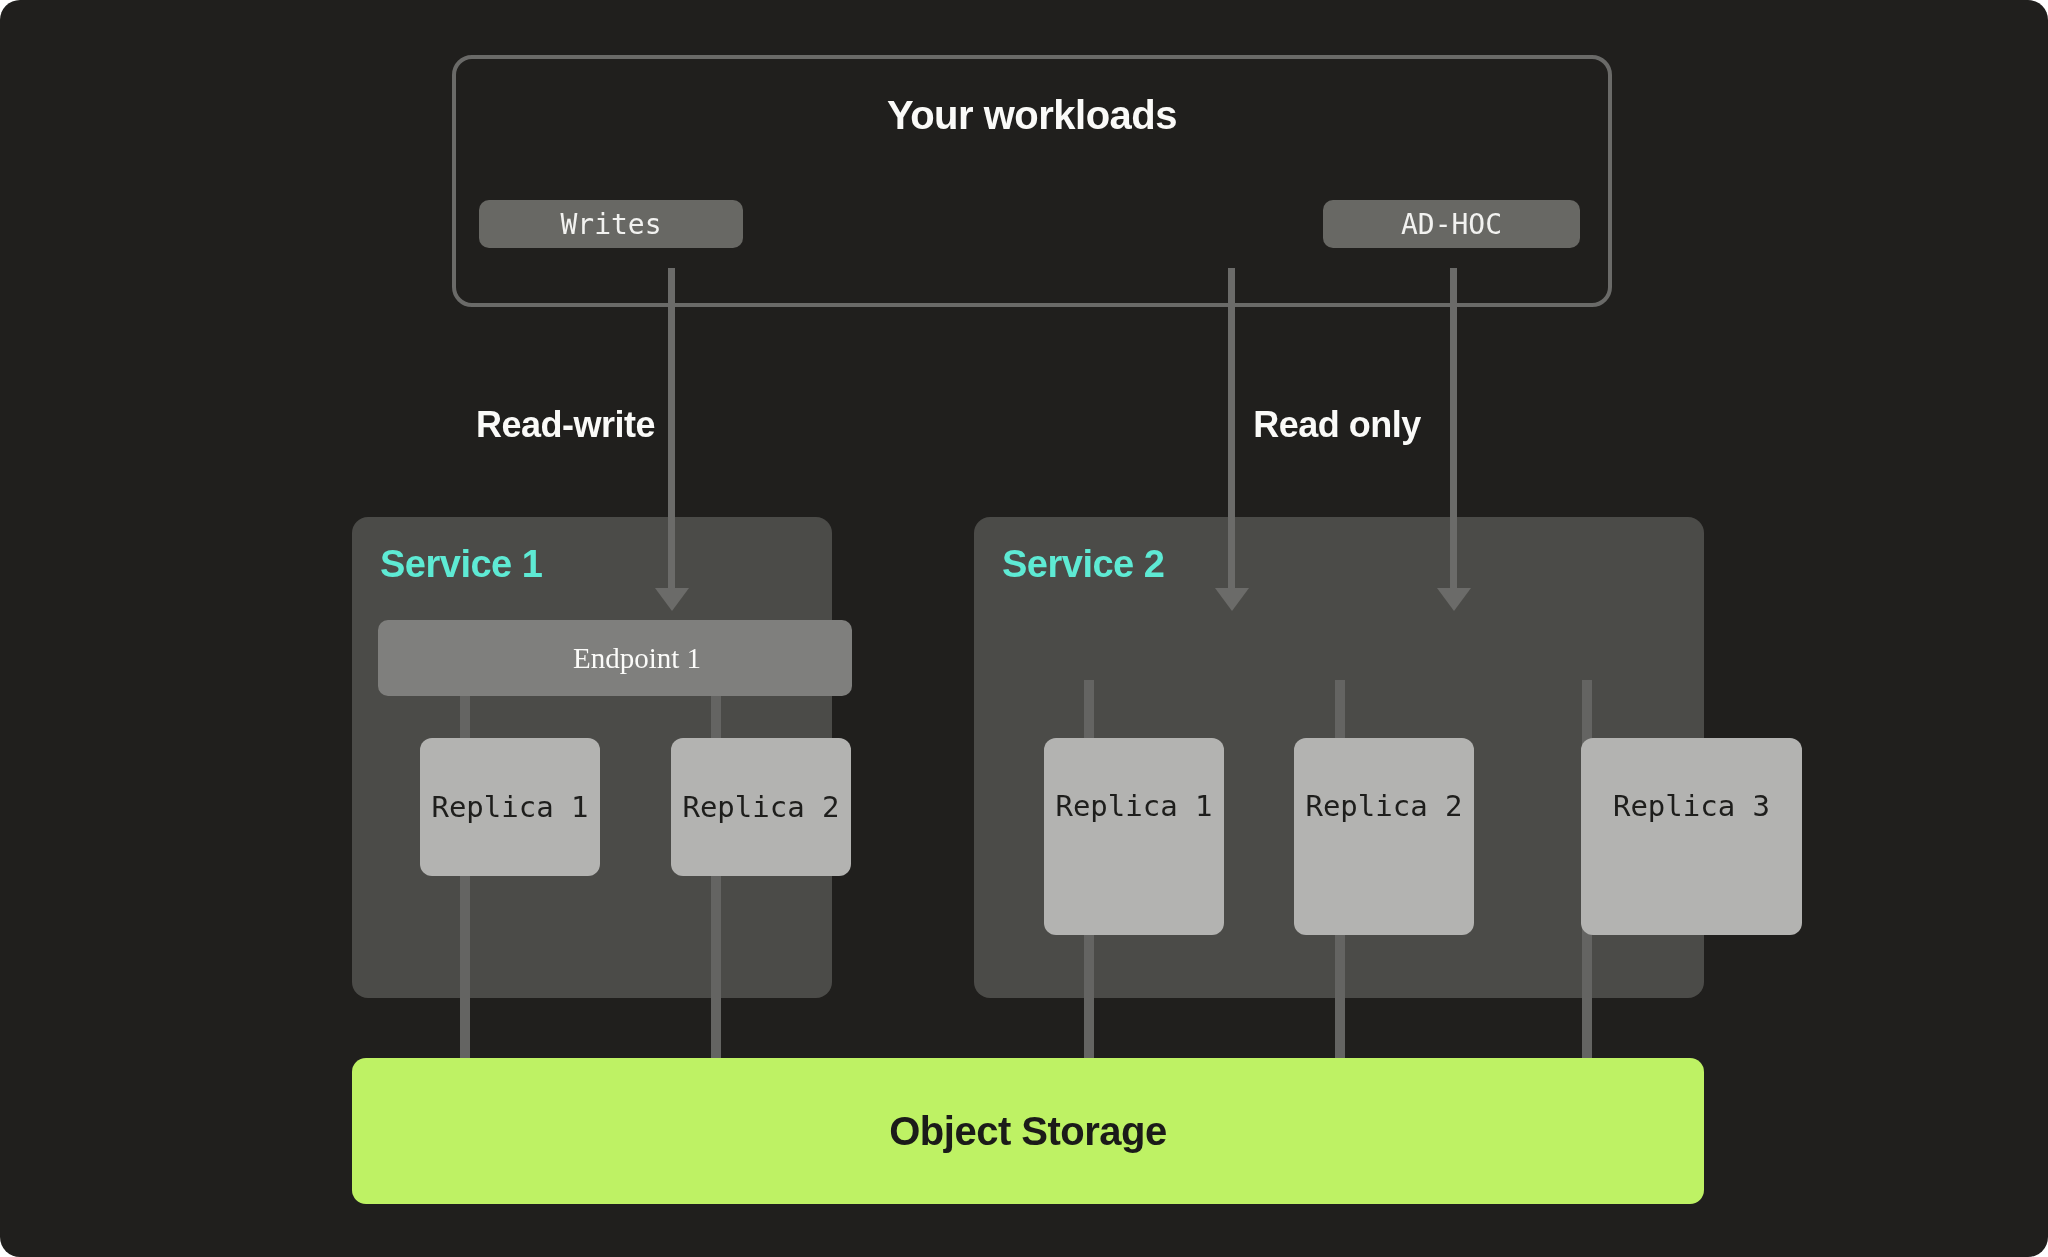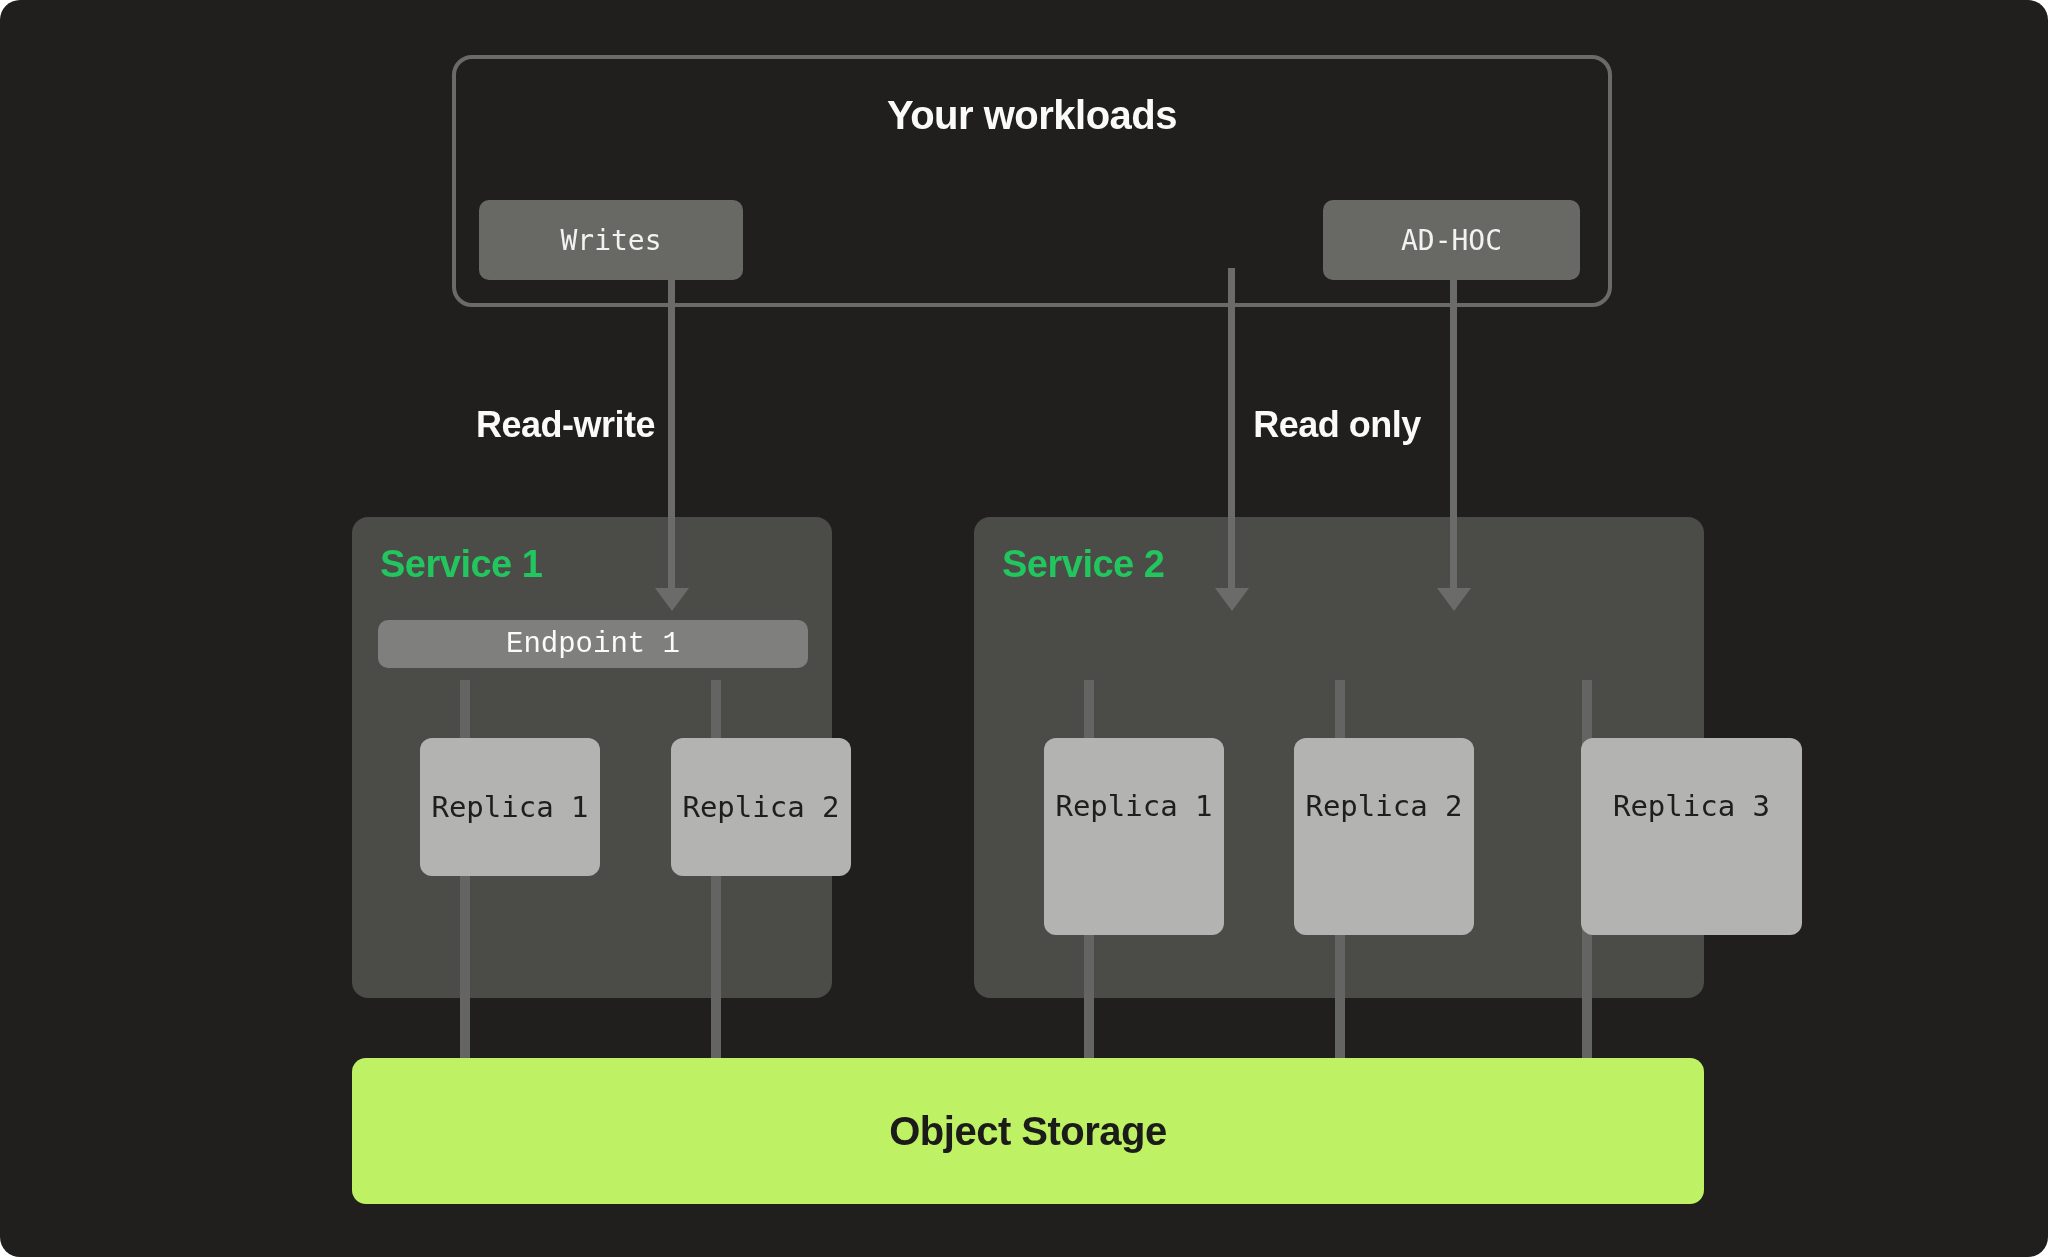--- a/index.html
+++ b/index.html
@@ -16,21 +16,21 @@
     position:absolute;left:452px;top:55px;width:1160px;height:252px;
     border:4px solid #6A6A68;border-radius:20px;box-sizing:border-box;
     background:transparent;z-index:0;
   }
   .workloads-title{
     position:absolute;left:452px;top:93px;width:1160px;
     text-align:center;color:#FAFAF8;font-weight:700;font-size:40px;line-height:44px;
     letter-spacing:-0.5px;z-index:2;
   }
   .chip{
-    position:absolute;top:200px;height:80px;
+    position:absolute;top:200px;height:48px;
     background:#686864;border-radius:10px;
     display:flex;align-items:center;justify-content:center;
     color:#F2F2F0;font-family:"DejaVu Sans Mono", monospace;font-size:28px;
     z-index:2;
   }
   .chip-writes{left:479px;width:264px;}
   .chip-cfa{left:851px;width:436px;}
   .chip-adhoc{left:1323px;width:257px;}
 
   
@@ -54,31 +54,32 @@
   .label-rw{left:430px;width:225px;text-align:right;}
   .label-ro{left:1240px;width:194px;text-align:center;}
 
   
   .service-box{
     position:absolute;top:517px;height:481px;background:#4B4B48;border-radius:16px;z-index:0;
   }
   .service-1{left:352px;width:480px;}
   .service-2{left:974px;width:730px;}
   .service-title{
-    position:absolute;top:543px;color:#22c55e;font-weight:700;font-size:38px;
+    position:absolute;top:543px;color:#5eead4;font-weight:700;font-size:38px;
     letter-spacing:-0.5px;z-index:2;
   }
   .service-1-title{left:380px;}
   .service-2-title{left:1002px;}
 
   .endpoint{
-    position:absolute;top:620px;height:48px;background:#7F7F7D;border-radius:10px;
+    position:absolute;top:620px;height:76px;background:#7F7F7D;border-radius:10px;
     display:flex;align-items:center;justify-content:center;
-    color:#FBFBF9;font-family:Liberation Mono, monospace;font-size:29px;
+    color:#FBFBF9;font-family:Liberation Serif, serif;font-size:29px;
     z-index:2;
+    padding-left:44px;
   }
   .endpoint-1{left:378px;width:430px;}
   .endpoint-2{left:1000px;width:682px;}
 
   
   .connector{position:absolute;top:680px;height:378px;width:10px;background:#64isempty;background:#646462;z-index:1;}
   .conn-s1-a{left:460px;}
   .conn-s1-b{left:711px;}
   .conn-s2-a{left:1084px;}
   .conn-s2-b{left:1335px;}

